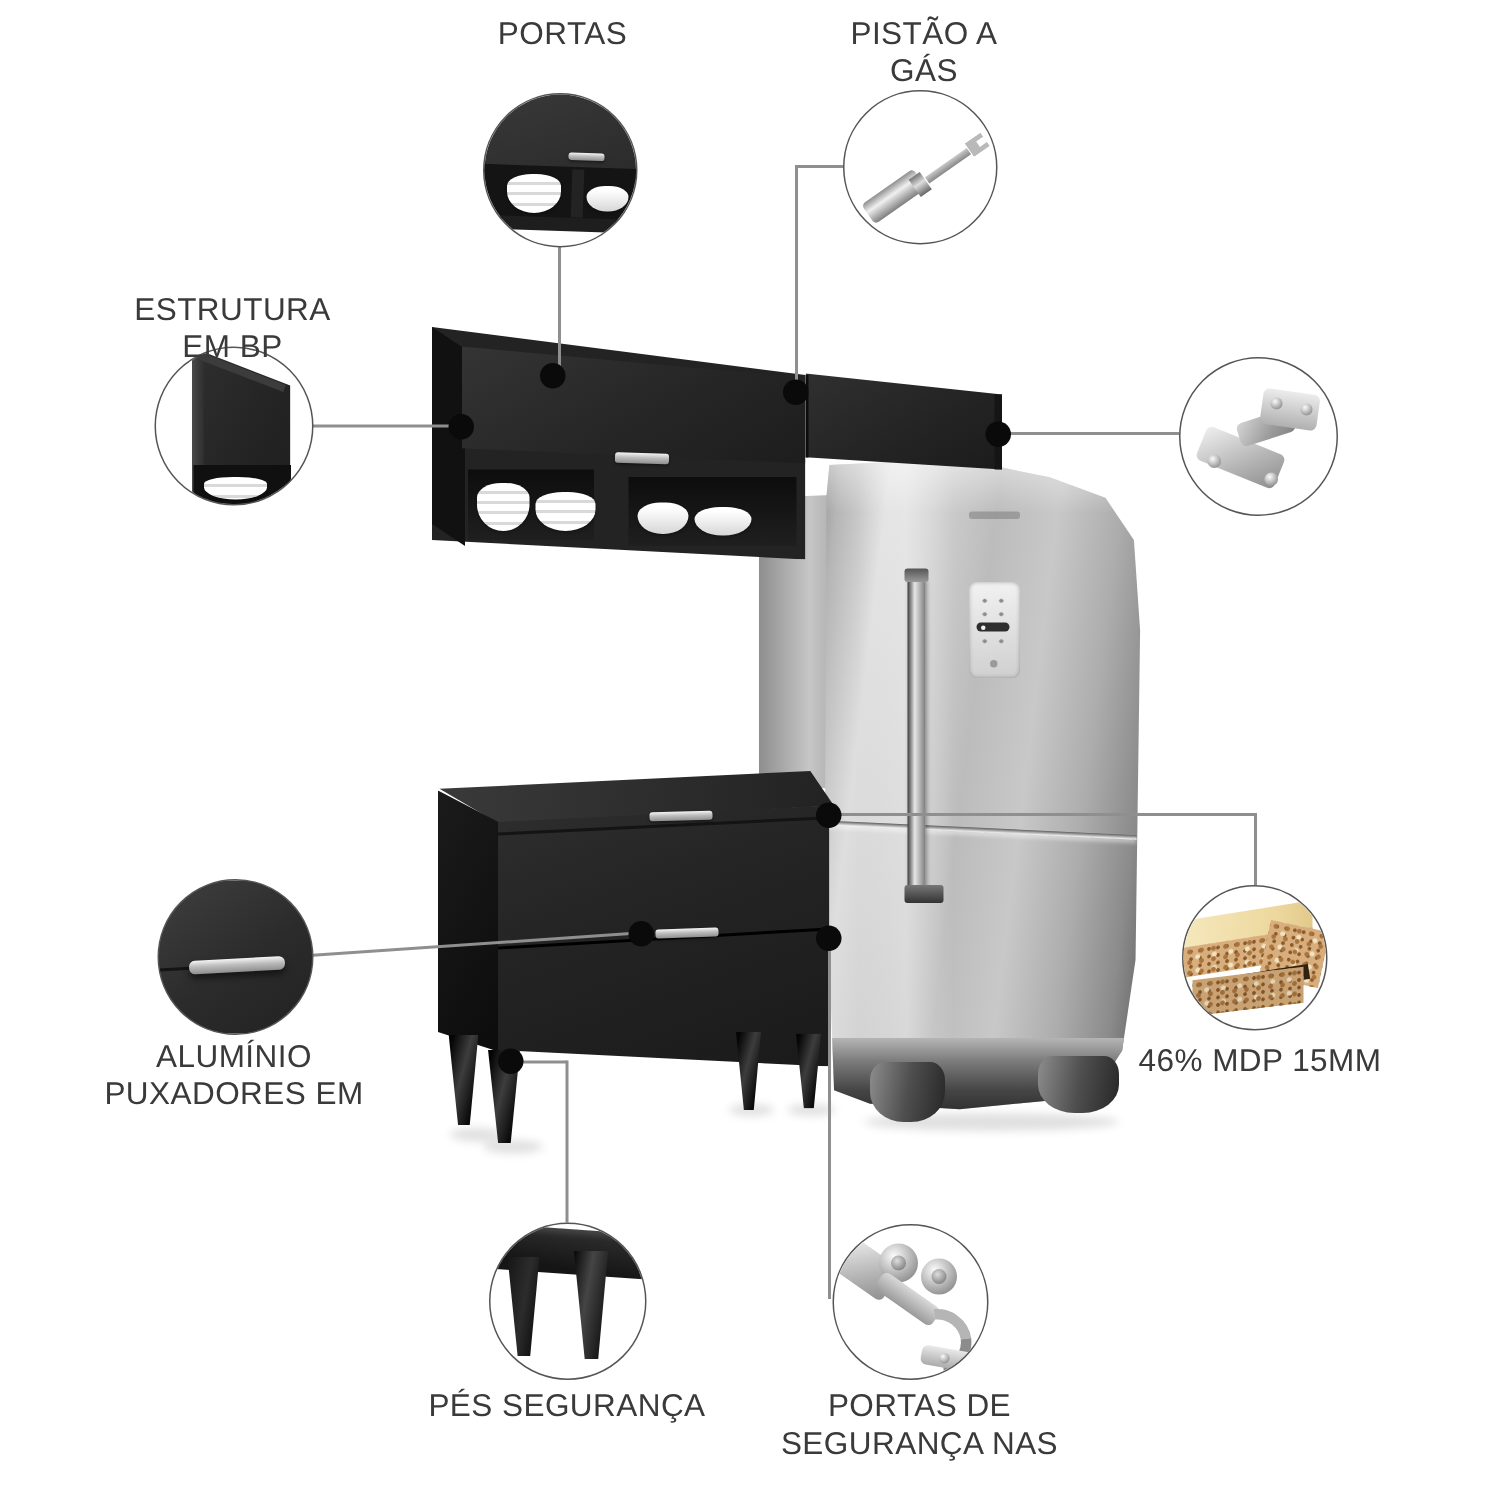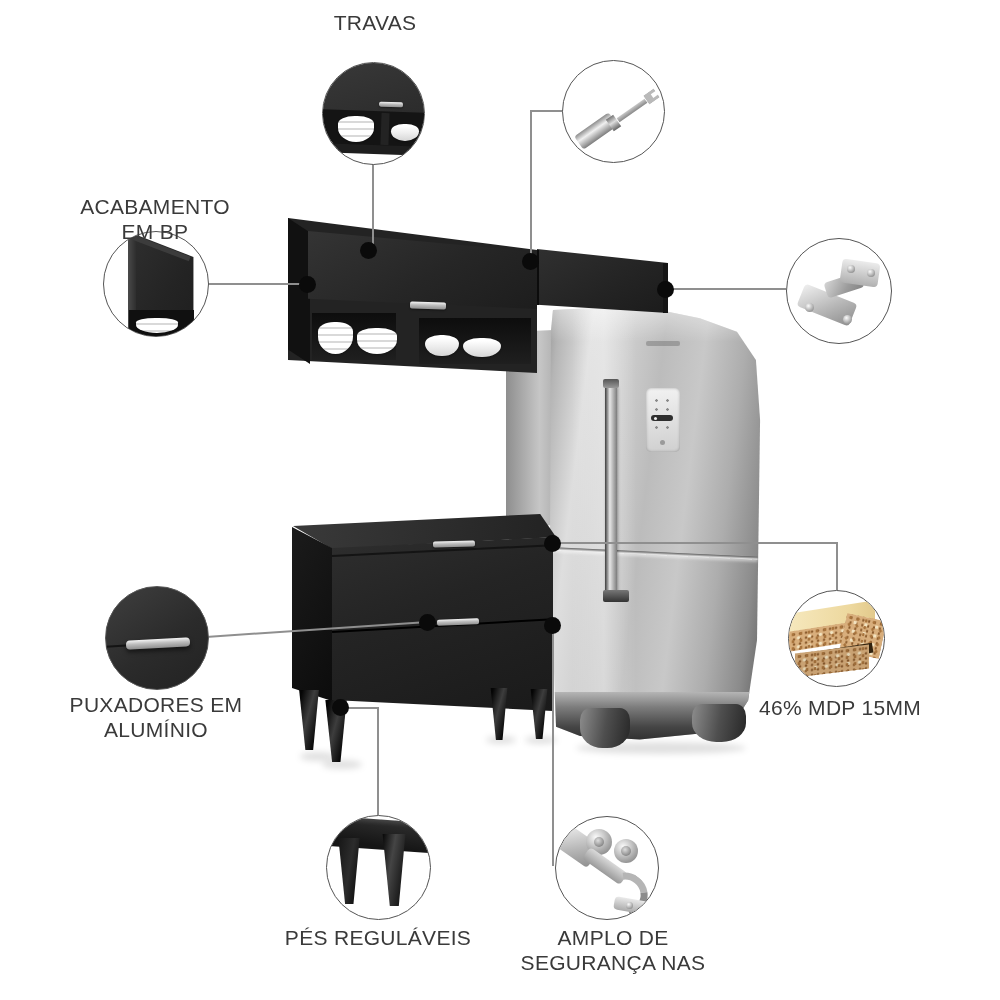--- a/index.html
+++ b/index.html
@@ -115,51 +115,55 @@
     <div class="pvc-foot" style="left:32px;top:192px;width:28px;height:62px;background:linear-gradient(105deg,#050505 15%,#3d3d3d 45%,#0a0a0a 75%);"></div>
     <div class="pvc-foot" style="left:198px;top:180px;width:22px;height:52px;background:linear-gradient(105deg,#050505 15%,#3d3d3d 45%,#0a0a0a 75%);"></div>
     <div class="pvc-foot" style="left:238px;top:181px;width:22px;height:50px;background:linear-gradient(105deg,#050505 15%,#3d3d3d 45%,#0a0a0a 75%);"></div>
   </div>
   <div class="shadow" style="left:300px;top:752px;width:36px;height:9px;"></div>
   <div class="shadow" style="left:322px;top:760px;width:40px;height:9px;"></div>
   <div class="shadow" style="left:486px;top:736px;width:30px;height:8px;"></div>
   <div class="shadow" style="left:525px;top:736px;width:32px;height:8px;"></div>
 
   <div class="label" style="left:375px;top:10px;">
-    <div>TRAVAS</div>
+    <div>PORTAS</div>
   </div>
   <div class="bubble" style="left:322px;top:62px;width:101px;height:101px;">
     <div class="abs" style="left:-6px;top:-8px;width:114px;height:64px;transform:rotate(2deg);
                 background:linear-gradient(160deg,#3a3a3a,#2a2a2a);"></div>
     <div class="abs" style="left:-6px;top:48px;width:114px;height:36px;transform:rotate(2deg);background:#141414;"></div>
     <div class="abs" style="left:58px;top:50px;width:8px;height:32px;transform:rotate(2deg);background:#232323;"></div>
     <div class="alu-handle" style="left:56px;top:39px;width:24px;height:5px;transform:rotate(2deg);"></div>
     <div class="plate-stack" style="left:15px;top:53px;width:36px;height:26px;"></div>
     <div class="bowl-stack" style="left:68px;top:61px;width:28px;height:17px;"></div>
     <div class="abs" style="left:-6px;top:82px;width:114px;height:9px;transform:rotate(2deg);background:#1e1e1e;"></div>
   </div>
   <div class="line" style="left:372px;top:163px;width:1.5px;height:86px;"></div>
   <div class="dot" style="left:359.5px;top:241.5px;"></div>
 
+  <div class="label" style="left:616px;top:10px;">
+    <div>PISTÃO A</div>
+    <div>GÁS</div>
+  </div>
   <div class="bubble" style="left:562px;top:60px;width:101px;height:101px;">
     <div class="abs" style="left:12px;top:62px;width:42px;height:16px;border-radius:3px;transform:rotate(-35deg);
                 background:linear-gradient(180deg,#8e8e8e,#f0f0f0 40%,#7e7e7e);"></div>
     <div class="abs" style="left:46px;top:55px;width:9px;height:14px;transform:rotate(-35deg);
                 background:linear-gradient(180deg,#777,#ddd 45%,#666);"></div>
     <div class="abs" style="left:52px;top:47px;width:34px;height:5px;transform:rotate(-35deg);
                 background:linear-gradient(180deg,#c9c9c9,#878787);"></div>
     <div class="abs" style="left:82px;top:30px;width:13px;height:11px;transform:rotate(-35deg);background:#b9b9b9;
                 clip-path:polygon(0 0,100% 0,100% 30%,55% 30%,55% 70%,100% 70%,100% 100%,0 100%);"></div>
   </div>
   <div class="line" style="left:531px;top:110px;width:32px;height:1.5px;"></div>
   <div class="line" style="left:530px;top:110px;width:1.5px;height:145px;"></div>
   <div class="dot" style="left:521.5px;top:252.5px;"></div>
 
   <div class="label" style="left:155px;top:194px;">
-    <div>ACABAMENTO</div>
+    <div>ESTRUTURA</div>
     <div>EM BP</div>
   </div>
   <div class="bubble" style="left:103px;top:231px;width:104px;height:104px;">
     <div class="abs" style="left:0;top:0;width:104px;height:104px;
                 clip-path:polygon(24% 0,86% 24%,86% 100%,24% 100%);
                 background:linear-gradient(120deg,#333,#242424 60%,#1d1d1d);"></div>
     <div class="abs" style="left:24px;top:0;width:8px;height:104px;background:linear-gradient(90deg,#4a4a4a,#2e2e2e);"></div>
     <div class="abs" style="left:25px;top:1px;width:66px;height:5px;transform:rotate(21deg);transform-origin:0 0;background:#3c3c3c;"></div>
     <div class="abs" style="left:25px;top:78px;width:65px;height:26px;background:#101010;"></div>
     <div class="plate-stack" style="left:32px;top:86px;width:42px;height:15px;"></div>
@@ -181,22 +185,22 @@
   <div class="line" style="left:673px;top:288px;width:113px;height:1.5px;"></div>
   <div class="dot" style="left:656.5px;top:280.5px;"></div>
 
   <div class="bubble" style="left:105px;top:586px;width:102px;height:102px;
               background:linear-gradient(145deg,#3f3f3f 0%,#2b2b2b 55%,#222 100%);">
     <div class="abs" style="left:0;top:58px;width:24px;height:2px;background:#141414;transform:rotate(-3deg);"></div>
     <div class="alu-handle" style="left:20px;top:52px;width:64px;height:9px;transform:rotate(-3deg);border-radius:4px;
                 box-shadow:0 3px 4px rgba(0,0,0,.5);"></div>
   </div>
   <div class="label" style="left:156px;top:692px;">
+    <div>ALUMÍNIO</div>
     <div>PUXADORES EM</div>
-    <div>ALUMÍNIO</div>
   </div>
   <div class="line" style="left:206px;top:636px;width:222px;height:1.5px;transform:rotate(-3.9deg);transform-origin:0 0;"></div>
   <div class="dot" style="left:418.5px;top:613.5px;"></div>
 
   <div class="bubble" style="left:788px;top:590px;width:95px;height:95px;">
     <div class="abs" style="left:0;top:16px;width:86px;height:22px;transform:skewY(-9deg);
                 background:linear-gradient(95deg,#f6e8bd 0%,#edd89e 70%,#e2c98b 100%);"></div>
     <div class="abs mdp-edge" style="left:0;top:34px;width:86px;height:20px;transform:skewY(-9deg);"></div>
     <div class="abs mdp-edge" style="left:54px;top:26px;width:40px;height:38px;transform:rotate(12deg);"></div>
     <div class="abs" style="left:28px;top:56px;width:56px;height:10px;transform:rotate(-9deg);background:#30220f;"></div>
@@ -212,21 +216,21 @@
   <div class="bubble" style="left:326px;top:815px;width:103px;height:103px;">
     <div class="abs" style="left:4px;top:0;width:100px;height:30px;transform:rotate(4deg);transform-origin:0 0;
                 background:linear-gradient(185deg,#2e2e2e 10%,#151515 80%);
                 box-shadow:inset 0 3px 4px rgba(255,255,255,.12);"></div>
     <div class="pvc-foot" style="left:8px;top:22px;width:28px;height:66px;
                 background:linear-gradient(100deg,#171717 10%,#2c2c2c 50%,#050505 90%);"></div>
     <div class="pvc-foot" style="left:52px;top:18px;width:30px;height:72px;
                 background:linear-gradient(100deg,#0a0a0a 10%,#454545 40%,#0c0c0c 85%);"></div>
   </div>
   <div class="label" style="left:378px;top:925px;">
-    <div>PÉS REGULÁVEIS</div>
+    <div>PÉS SEGURANÇA</div>
   </div>
   <div class="line" style="left:348px;top:707px;width:30px;height:1.5px;"></div>
   <div class="line" style="left:377px;top:707px;width:1.5px;height:108px;"></div>
   <div class="dot" style="left:331.5px;top:698.5px;"></div>
 
   <div class="bubble" style="left:555px;top:816px;width:102px;height:102px;">
     <div class="metal" style="left:2px;top:16px;width:40px;height:26px;transform:rotate(35deg);"></div>
     <div class="screw" style="left:30px;top:12px;width:26px;height:26px;">
       <div class="abs" style="left:8px;top:8px;width:10px;height:10px;border-radius:50%;
                   background:radial-gradient(circle at 40% 35%,#ddd,#8a8a8a 70%);"></div>
@@ -238,19 +242,19 @@
     <div class="metal" style="left:26px;top:42px;width:46px;height:14px;transform:rotate(35deg);
                 background:linear-gradient(180deg,#d9d9d9,#9a9a9a);"></div>
     <div class="abs" style="left:48px;top:56px;width:30px;height:28px;transform:rotate(38deg);
                 border:7px solid transparent;border-top-color:#b5b5b5;border-right-color:#8c8c8c;
                 border-radius:50%;"></div>
     <div class="metal" style="left:58px;top:82px;width:34px;height:13px;transform:rotate(10deg);
                 background:linear-gradient(180deg,#e9e9e9,#ababab);"></div>
     <div class="screw" style="left:70px;top:85px;width:7px;height:7px;"></div>
   </div>
   <div class="label" style="left:613px;top:925px;">
-    <div>AMPLO DE</div>
+    <div>PORTAS DE</div>
     <div>SEGURANÇA NAS</div>
   </div>
   <div class="line" style="left:552px;top:633px;width:1.5px;height:233px;"></div>
   <div class="dot" style="left:543.5px;top:616.5px;"></div>
 
 </div>
 
 </body></html>

